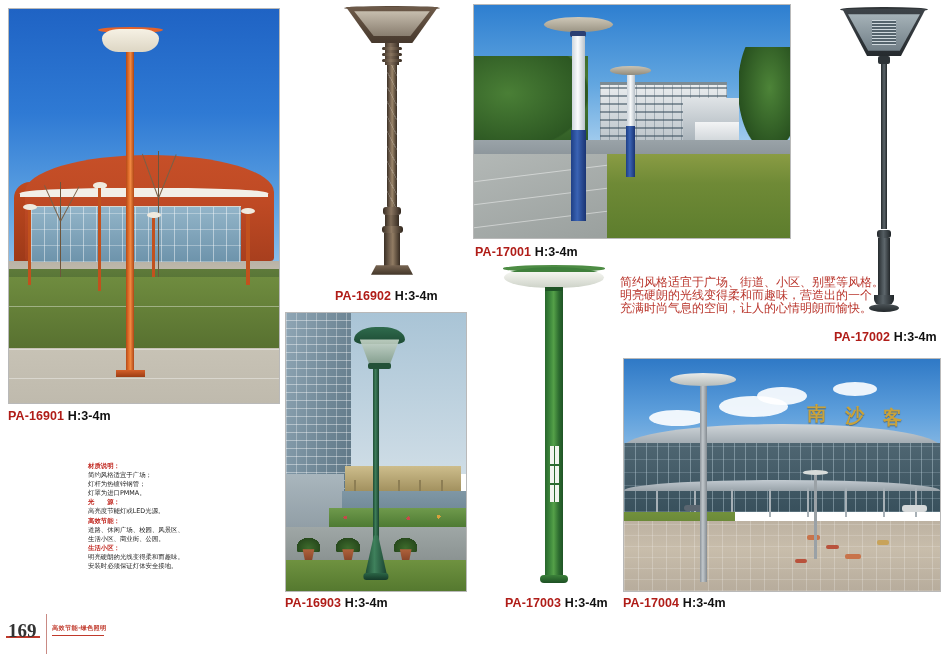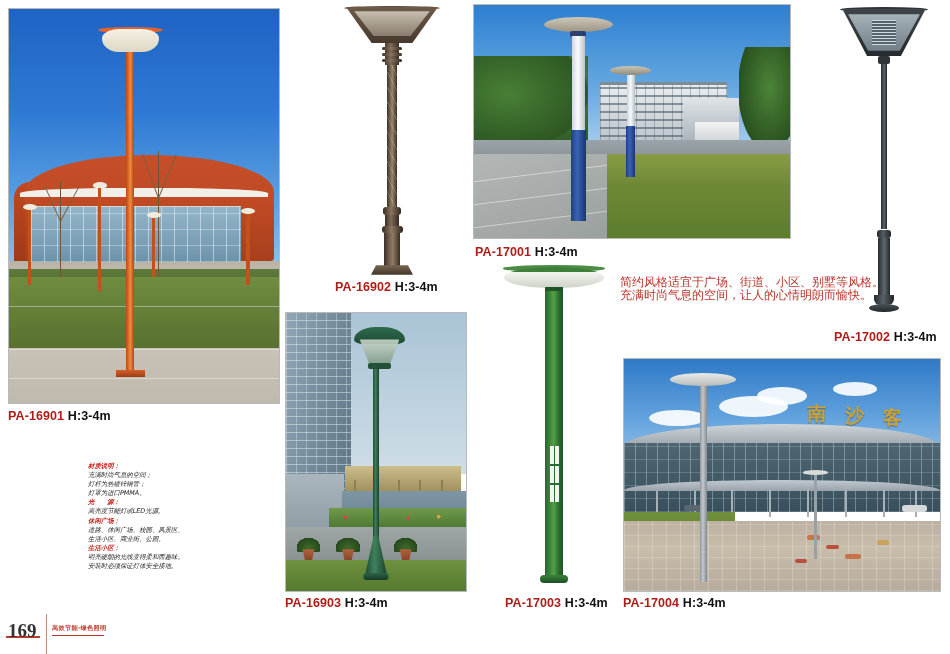--- a/index.html
+++ b/index.html
@@ -17,21 +17,21 @@
   .label{position:absolute;white-space:nowrap;font-size:12.5px;
          font-weight:700;color:#111;letter-spacing:.1px;}
   .label .code{color:#b01d18;font-weight:700;}
   .label .hh{color:#111;font-weight:700;font-size:12.5px;}
 
   
   .spec{position:absolute;left:88px;top:462px;width:150px;
         font-family:"DejaVu Sans","Liberation Sans",sans-serif;
         font-size:6.4px;line-height:9.1px;color:#1b1b1b;}
   .spec .hd{color:#c0241c;font-weight:700;}
-  .spec div{white-space:nowrap;font-style:italic;}
+  .spec div{white-space:nowrap;}
 
   
   .desc{position:absolute;left:620px;top:276px;width:200px;
         font-family:Liberation Serif, serif;
         font-size:12px;line-height:13px;color:#b9352c;}
   .desc div{white-space:nowrap;}
 
   
   .footer{position:absolute;bottom:0;height:42px;}
   .footer .pnum{position:absolute;font-size:19px;font-weight:700;color:#333;
@@ -363,21 +363,21 @@
       <div class="ring" style="top:19.7%"></div>
       <div class="shaft"></div>
       <div class="twist"></div>
       <div class="base1"></div>
       <div class="base2"></div>
       <div class="base3"></div>
       <div class="base4"></div>
       <div class="plate"></div>
     </div>
   </div>
-  <div class="label" style="left:335px;top:280px;">
+  <div class="label" style="left:335px;top:289px;">
     <span class="code">PA-16902</span>
     <span class="hh">H:3-4m</span>
   </div>
 
   <div class="photo bordered" id="p3">
     <div class="scene">
       <div class="sky"></div>
       <div class="bldg">
         <div class="bwin"></div>
       </div>
@@ -519,35 +519,36 @@
       <div class="ldish"></div>
     </div>
   </div>
   <div class="label" style="left:623px;top:596px;">
     <span class="code">PA-17004</span>
     <span class="hh">H:3-4m</span>
   </div>
 
   <div class="spec">
     <div class="hd">材质说明：</div>
-    <div>充满时尚气息的空间；</div>
+    <div>简约风格适宜于广场；</div>
     <div>灯杆为热镀锌钢管；</div>
     <div>灯罩为进口PMMA。</div>
     <div class="hd">光　　源：</div>
     <div>高亮度节能灯或LED光源。</div>
-    <div class="hd">休闲广场：</div>
+    <div class="hd">高效节能：</div>
     <div>道路、休闲广场、校园、风景区、</div>
     <div>生活小区、商业街、公园。</div>
     <div class="hd">生活小区：</div>
     <div>明亮硬朗的光线变得柔和而趣味。</div>
     <div>安装时必须保证灯体安全接地。</div>
   </div>
 
   <div class="desc">
     <div>简约风格适宜于广场、街道、小区、别墅等风格。</div>
+    <div>明亮硬朗的光线变得柔和而趣味，营造出的一个</div>
     <div>充满时尚气息的空间，让人的心情明朗而愉快。</div>
   </div>
 
   <div class="footer" style="left:0;width:200px;">
     <div class="hrule" style="left:6px;top:24px;width:34px;"></div>
     <div class="pnum" style="left:8px;top:8px;">169</div>
     <div class="vrule" style="left:46px;top:2px;height:40px;"></div>
     <div class="ftxt" style="left:52px;top:12px;">高效节能·绿色照明</div>
     <div class="hrule" style="left:52px;top:23px;width:52px;height:1.2px;"></div>
   </div>

